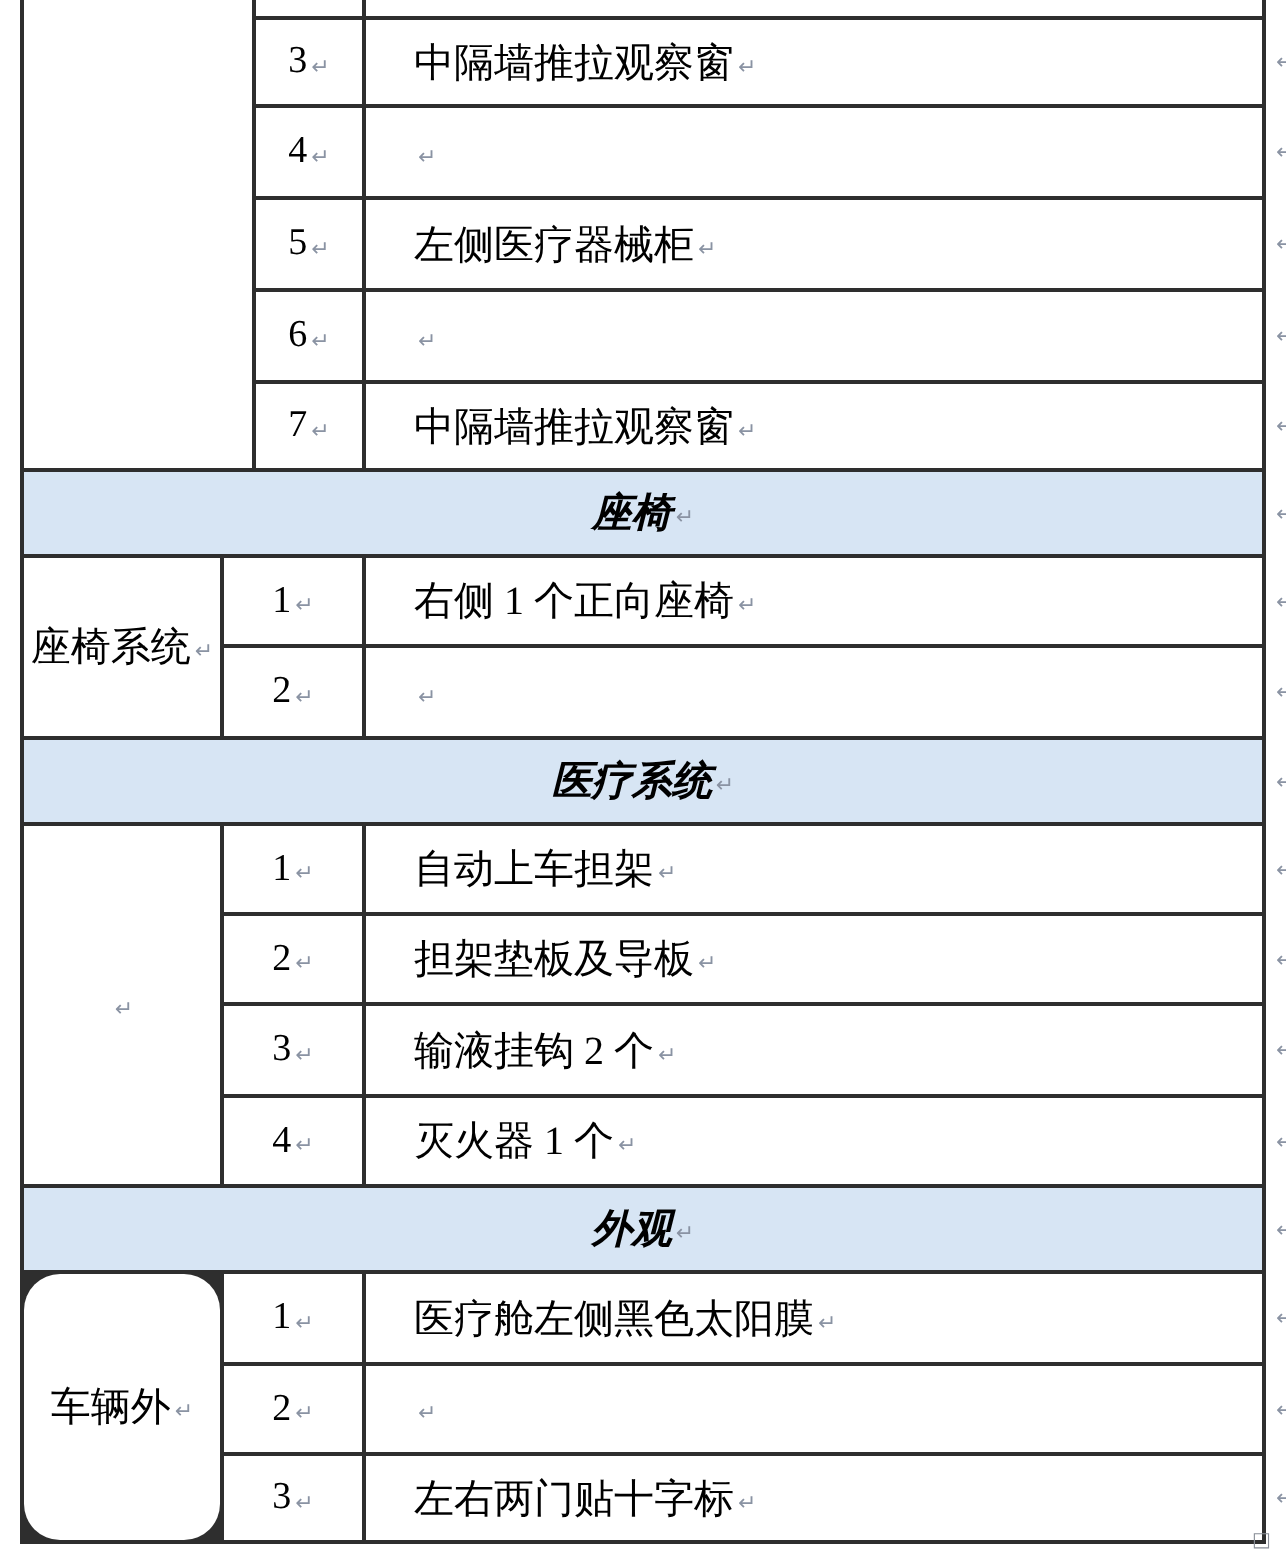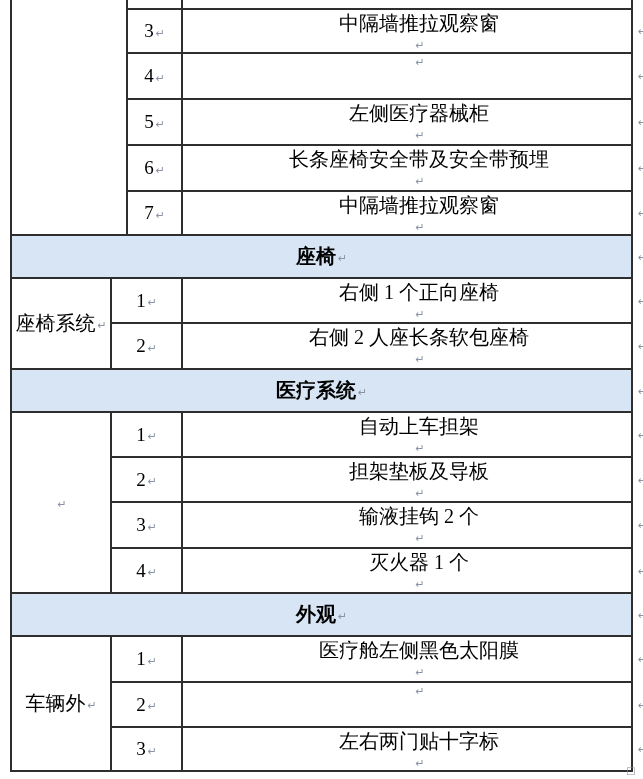--- a/index.html
+++ b/index.html
@@ -5,34 +5,34 @@
   html,body{margin:0;padding:0;}
   body{
     width:643px;height:779px;background:#ffffff;overflow:hidden;position:relative;
     font-family:"Liberation Serif","DejaVu Serif",serif;color:#000;
   }
   .doc{position:absolute;left:10px;top:0;width:623px;}
   
   .sec{display:grid;background:#2e2e2e;gap:2px;padding:2px;box-sizing:border-box;width:623px;}
   .sec + .sec{margin-top:-2px;}
   .secA{padding-top:0;grid-template-columns:114px 53px 1fr;grid-template-rows:8px 42px 44px 44px 44px 42px;}
-  .secH{grid-template-columns:1fr;grid-template-rows:41px;}
+  .secH{grid-template-columns:1fr;grid-template-rows:41px;font-style:italic;}
   .secB{grid-template-columns:98px 69px 1fr;}
   .rows2{grid-template-rows:43px 44px;}
   .rows4{grid-template-rows:43px 43px 44px 43px;}
   .rows3{grid-template-rows:44px 43px 42px;}
   .c{background:#ffffff;display:flex;align-items:center;position:relative;}
   .stub{grid-row:1;}
   .cat{justify-content:center;text-align:left;font-size:20px;}
   .catA{grid-row:1/7;grid-column:1;}
   .span2{grid-row:1/3;grid-column:1;}
   .span4{grid-row:1/5;grid-column:1;}
-  .span3{grid-row:1/4;grid-column:1;}
+  .span3{grid-row:1/4;grid-column:1;border-radius:18px;}
   .num{justify-content:center;font-size:19px;}
-  .txt{font-size:20px;padding-left:24px;flex-direction:column;}
+  .txt{font-size:20px;padding-left:24px;}
   .hdr{background:#d7e5f4;justify-content:center;font-weight:bold;font-size:20px;}
   .pm{font-family:"DejaVu Sans",sans-serif;font-size:11px;color:#8a93a3;margin-left:2px;position:relative;top:2px;font-weight:normal;}
   .pmo{position:absolute;left:calc(100% + 7px);top:50%;transform:translateY(-50%);margin-left:0;}
   .endmark{
     position:absolute;left:626px;top:766px;font-family:"DejaVu Sans",sans-serif;
     font-size:10px;color:#8a8f98;line-height:10px;
   }
 </style>
 </head>
 <body>
@@ -71,21 +71,20 @@
         <span>左侧医疗器械柜</span>
         <span class="pm">↵</span>
         <span class="pm pmo">↵</span>
       </div>
 
     <div class="c num">
         <span>6</span>
         <span class="pm">↵</span>
       </div>
     <div class="c txt">
-        <span>长条座椅安全带及安全带预埋</span>
         <span class="pm">↵</span>
         <span class="pm pmo">↵</span>
       </div>
 
     <div class="c num">
         <span>7</span>
         <span class="pm">↵</span>
       </div>
     <div class="c txt">
         <span>中隔墙推拉观察窗</span>
@@ -116,21 +115,20 @@
         <span>右侧 1 个正向座椅</span>
         <span class="pm">↵</span>
         <span class="pm pmo">↵</span>
       </div>
 
     <div class="c num">
         <span>2</span>
         <span class="pm">↵</span>
       </div>
     <div class="c txt">
-        <span>右侧 2 人座长条软包座椅</span>
         <span class="pm">↵</span>
         <span class="pm pmo">↵</span>
       </div>
   </div>
 
   <div class="sec secH">
     <div class="c hdr">
         <span>医疗系统</span>
         <span class="pm">↵</span>
         <span class="pm pmo">↵</span>

